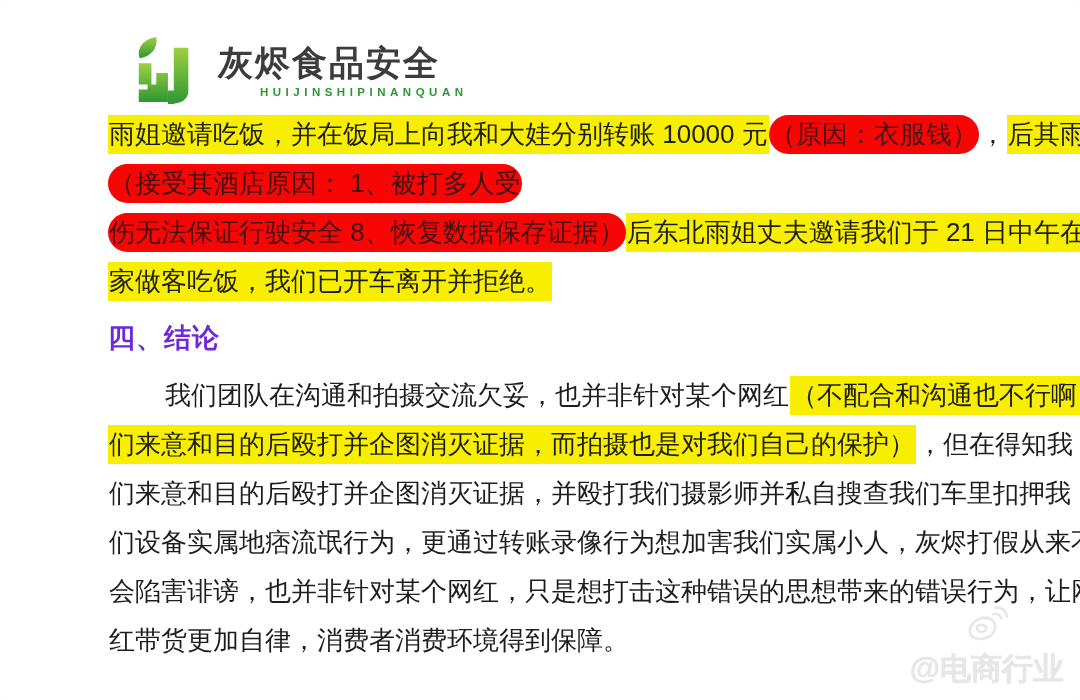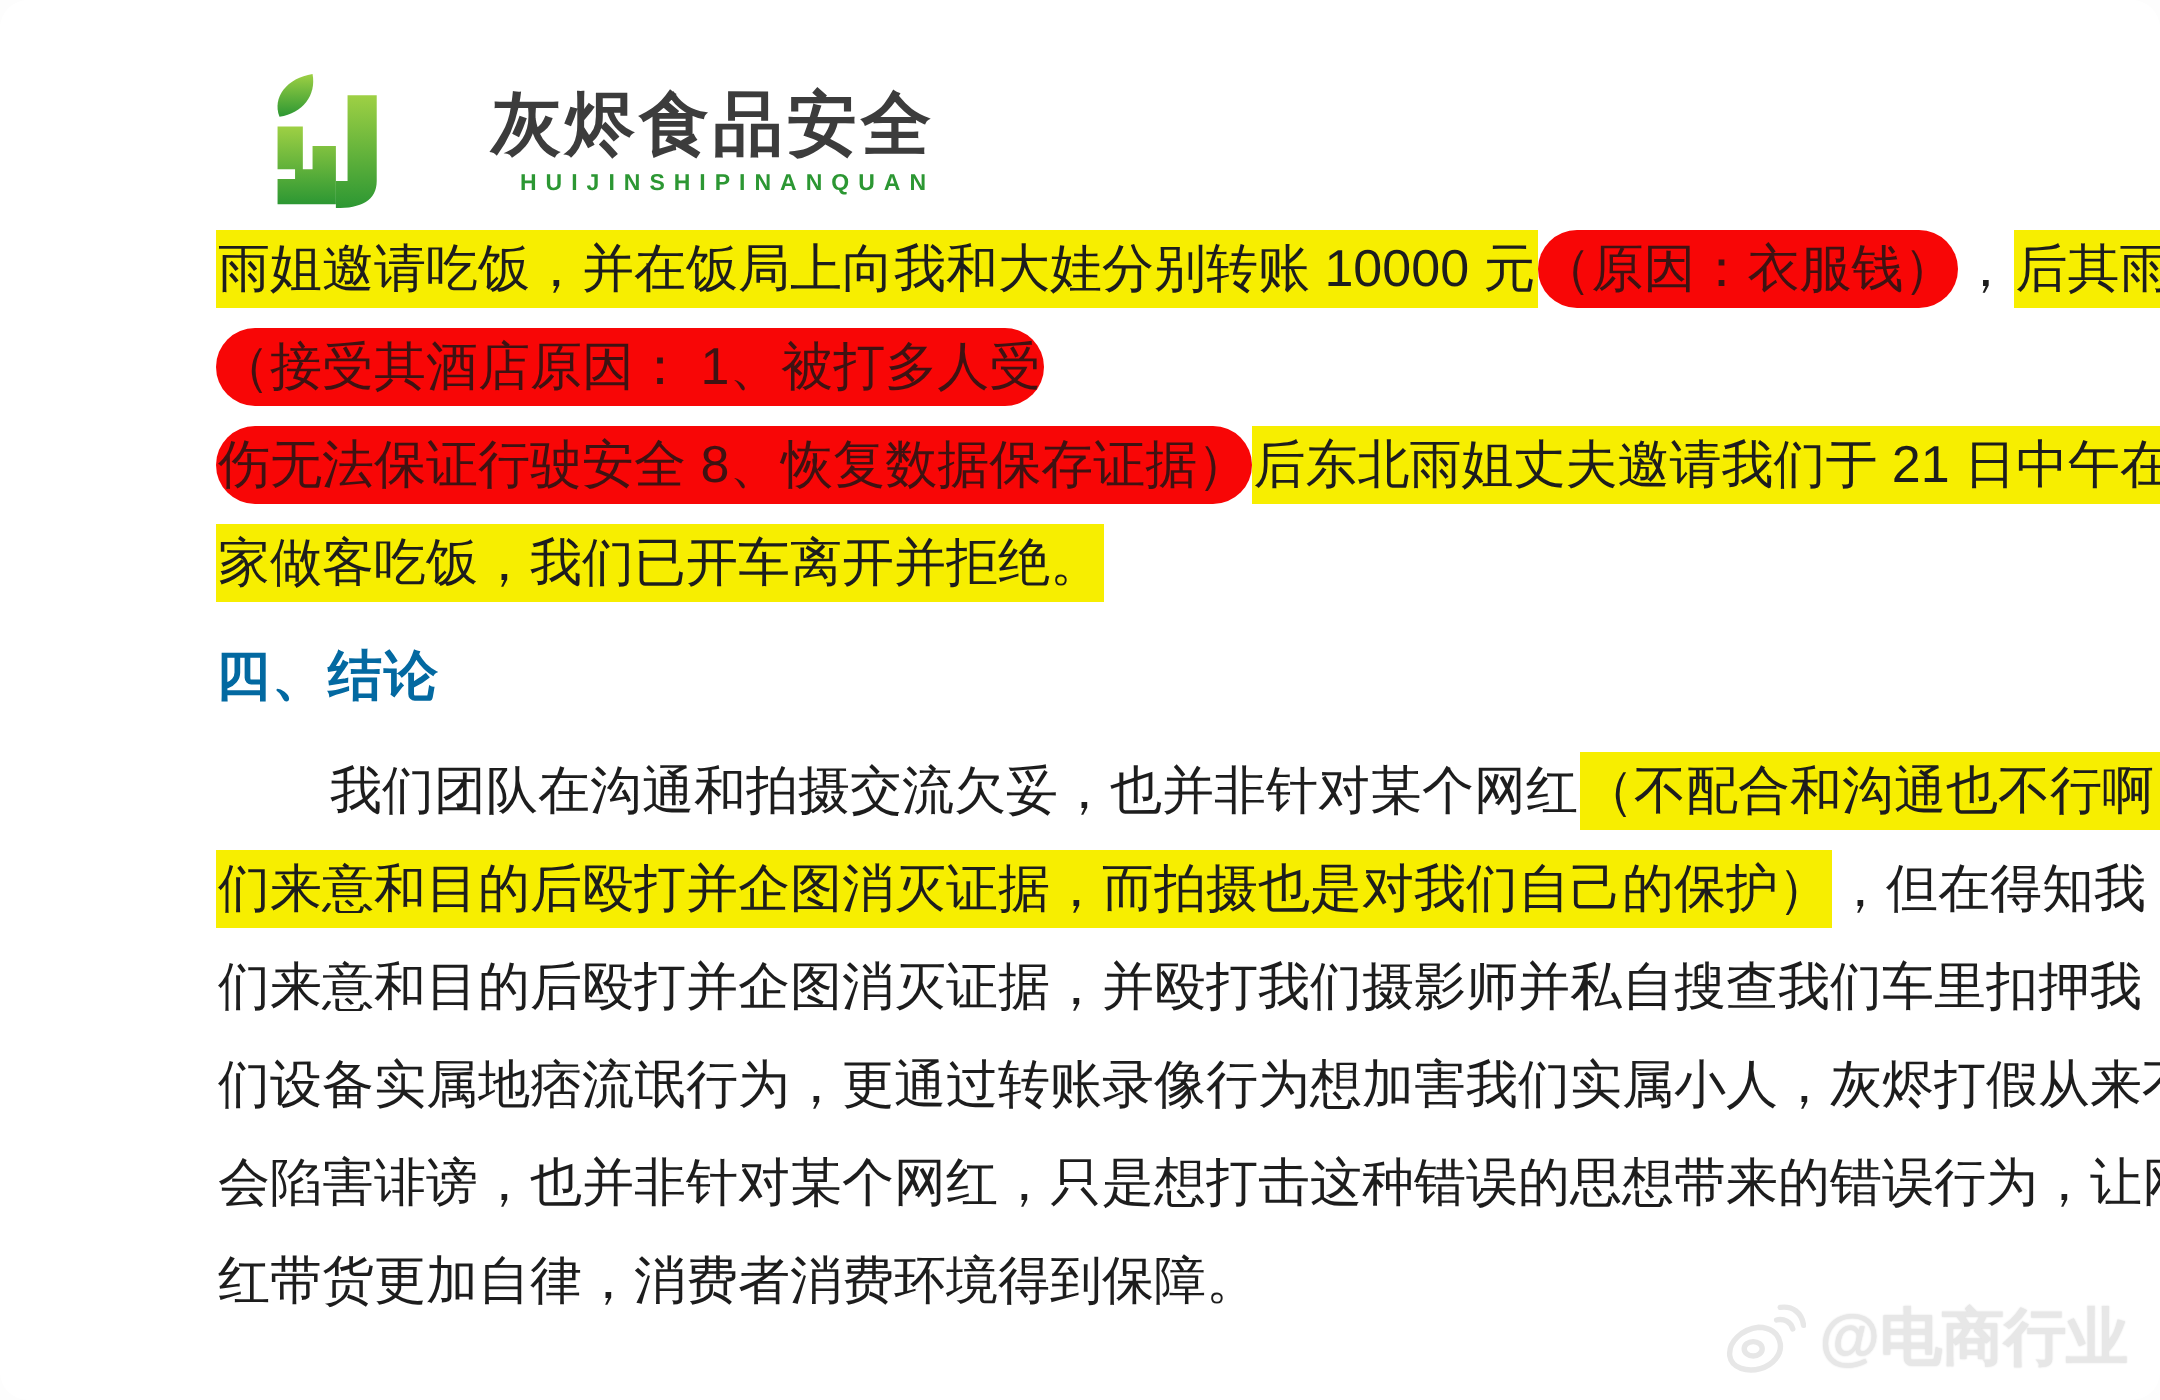--- a/index.html
+++ b/index.html
@@ -8,43 +8,44 @@
     background:#fdfdfd;
     font-family:"Liberation Sans","DejaVu Sans",sans-serif;
     color:var(--text,#1d1d1d);
   }
   .page{
     position:absolute;inset:0;background:#ffffff;border-radius:14px;
   }
   
   .logo{position:absolute;top:36px;left:128px;display:flex;align-items:center;gap:14px;}
   .logo-icon{width:76px;height:70px;flex:0 0 auto;}
-  .logo-text{display:flex;flex-direction:column;align-items:flex-end;}
+  .logo-text{display:flex;flex-direction:column;}
   .logo-title{font-size:35px;font-weight:700;color:var(--logo-text,#3c3c3c);letter-spacing:2px;line-height:1.1;}
   .logo-subtitle{font-size:11.5px;font-weight:700;color:var(--logo-green,#2c9733);letter-spacing:4.5px;margin-top:3px;margin-left:42px;}
   
   .doc{position:absolute;top:110px;left:108px;width:862px;}
   .line{
     height:49px;font-size:26px;display:flex;align-items:center;
     white-space:pre;color:var(--text,#1d1d1d);
   }
   .line.indent{padding-left:56px;}
   .run{padding:2px 1px;}
   .hl-yellow{background:var(--hl-yellow,#f7ee00);}
   .hl-red{background:var(--hl-red,#f80606);color:var(--red-text,#3f1212);border-radius:20px;}
   .hl-none{background:transparent;}
   .heading{
-    font-size:27px;font-weight:700;color:#0369a1;
+    font-size:27px;font-weight:700;color:#6d28d9;
     height:46px;margin:9px 0 10px 0;display:flex;align-items:center;letter-spacing:1px;
   }
   
   .watermark{
     position:absolute;right:16px;bottom:10px;display:flex;align-items:center;gap:7px;
     color:var(--wm,#e7e7e7);font-size:31px;font-weight:700;
     text-shadow:0 0 1px #d9d9d9;
+    flex-direction:column;
   }
   .weibo-icon{width:42px;height:36px;}
 </style>
 </head>
 <body style="--hl-yellow: #F7EE00; --hl-red: #F80606; --red-text: #3F1212; --text: #1D1D1D; --logo-green: #2C9733; --logo-text: #3C3C3C; --wm: #E7E7E7;">
 
 <div class="page">
 
   <div class="logo">
     <svg class="logo-icon" viewBox="0 0 68 72" xmlns="http://www.w3.org/2000/svg">

